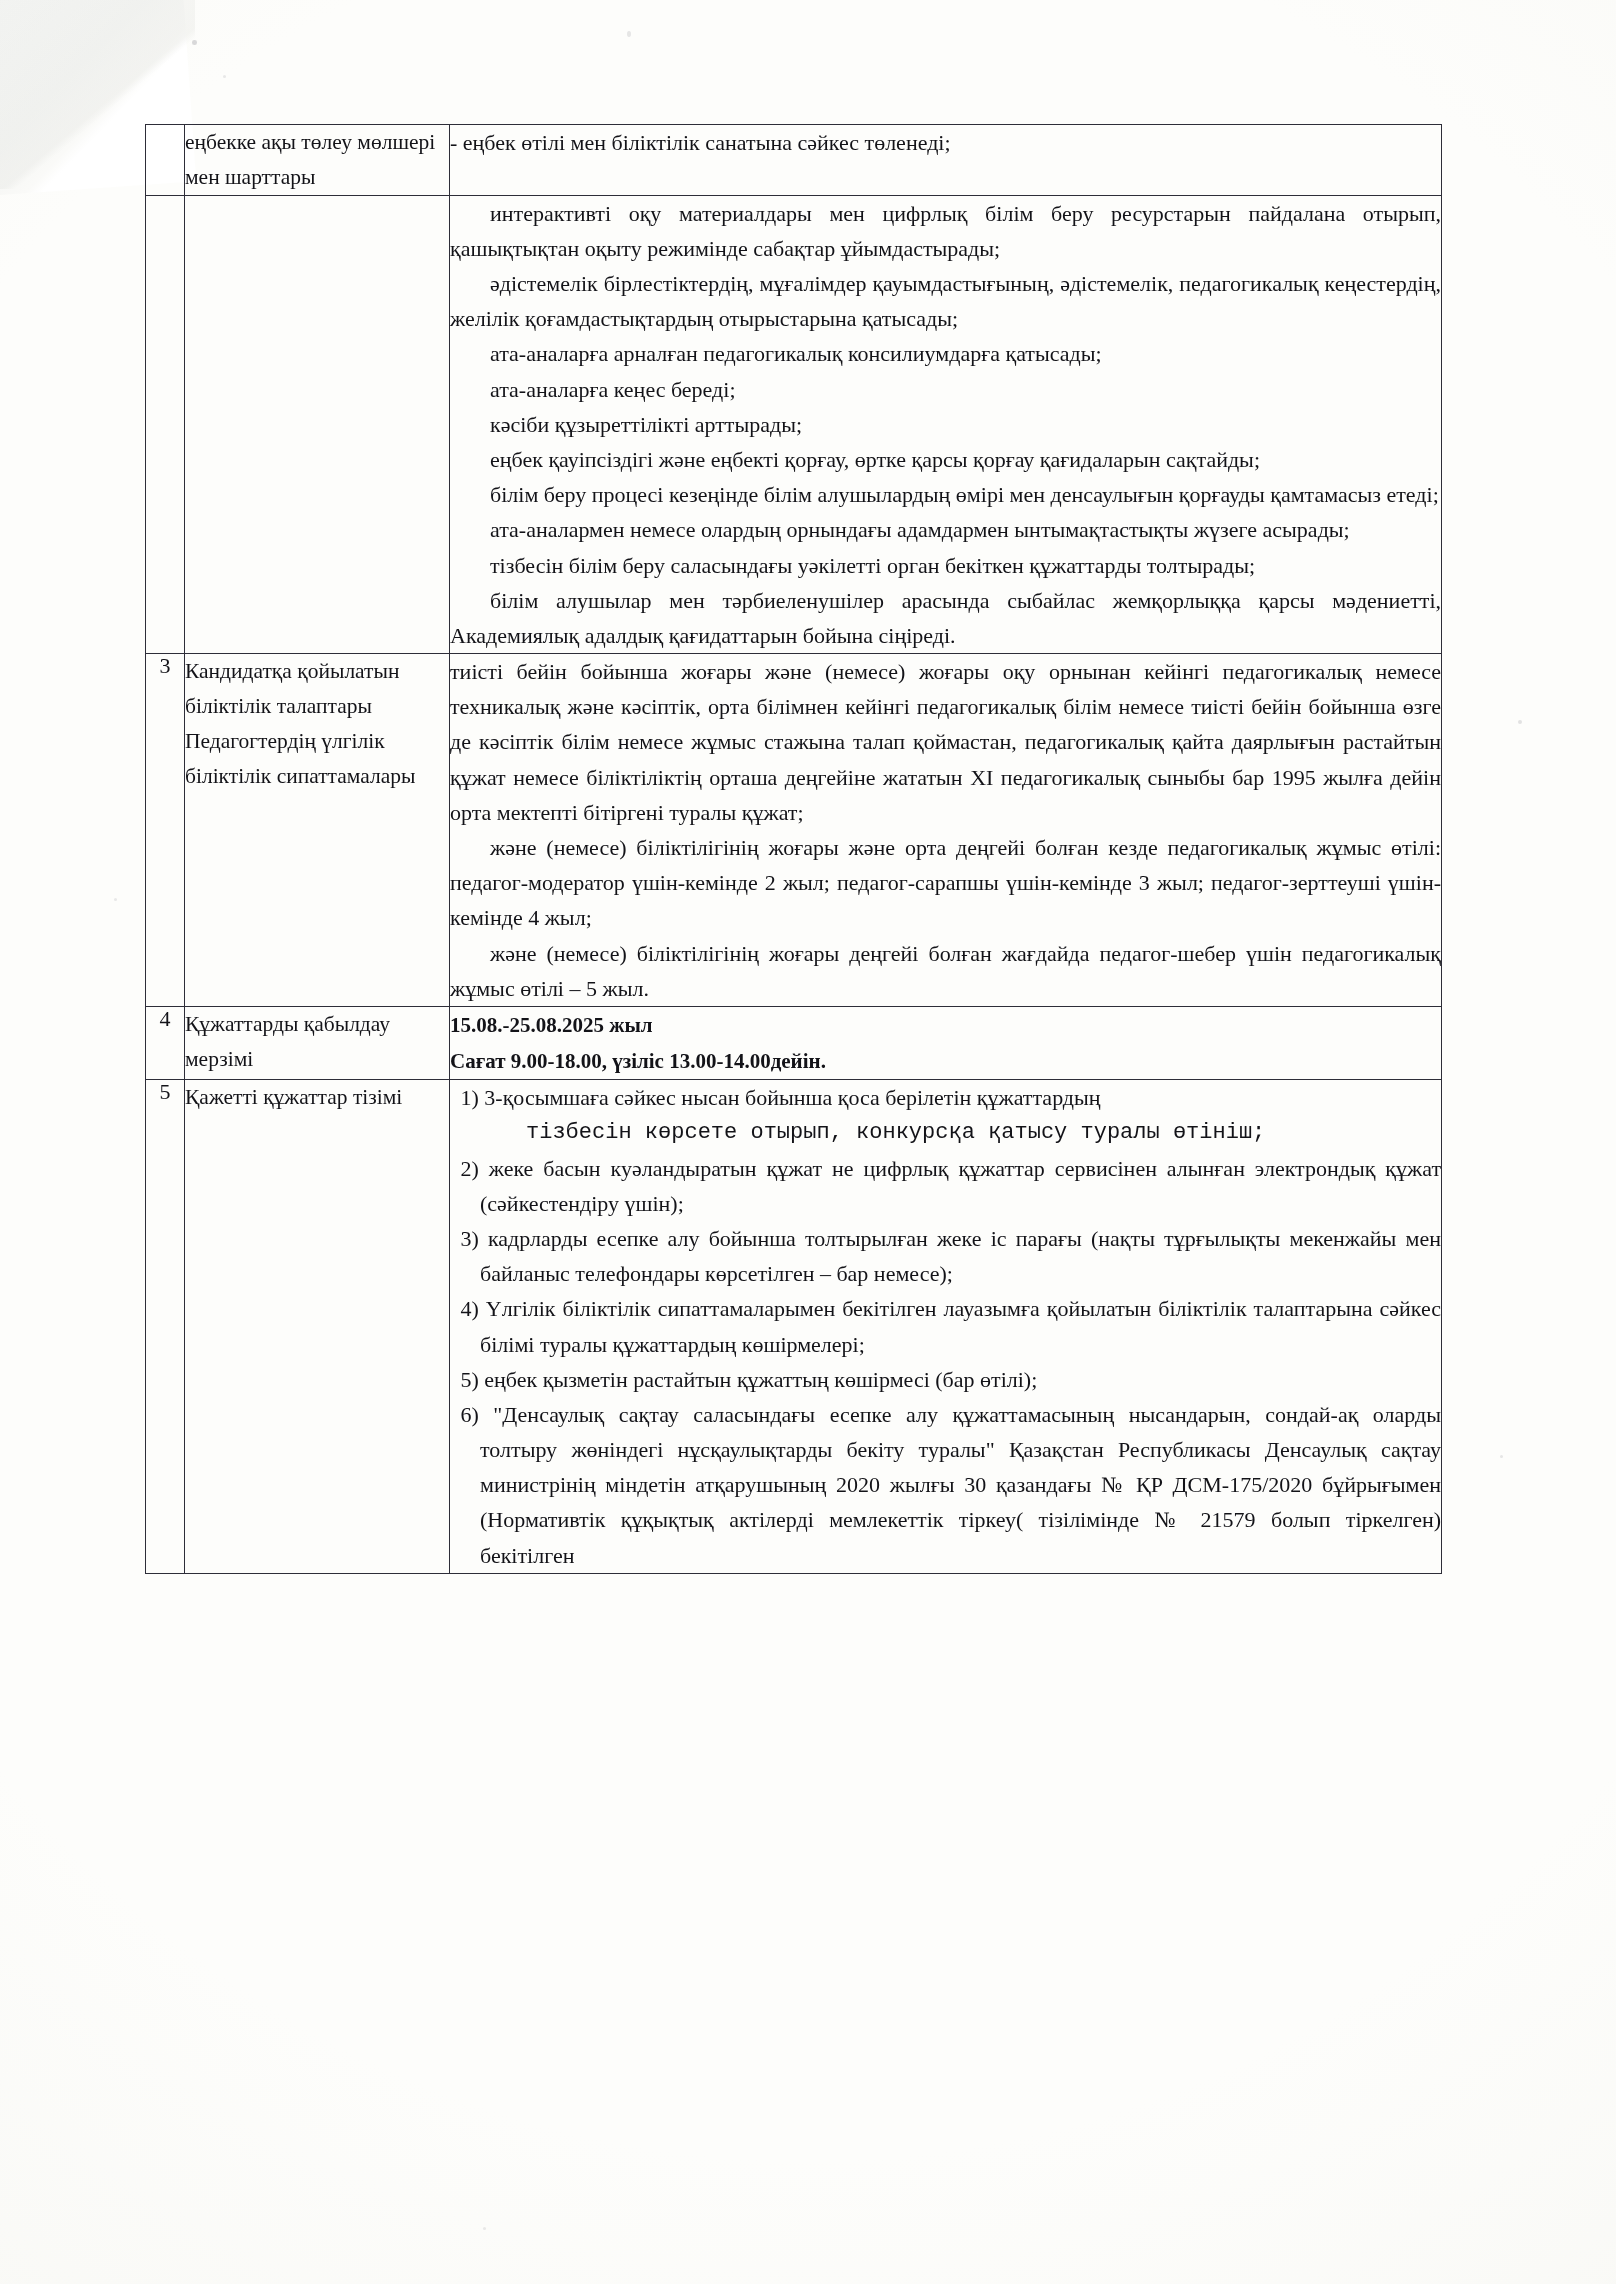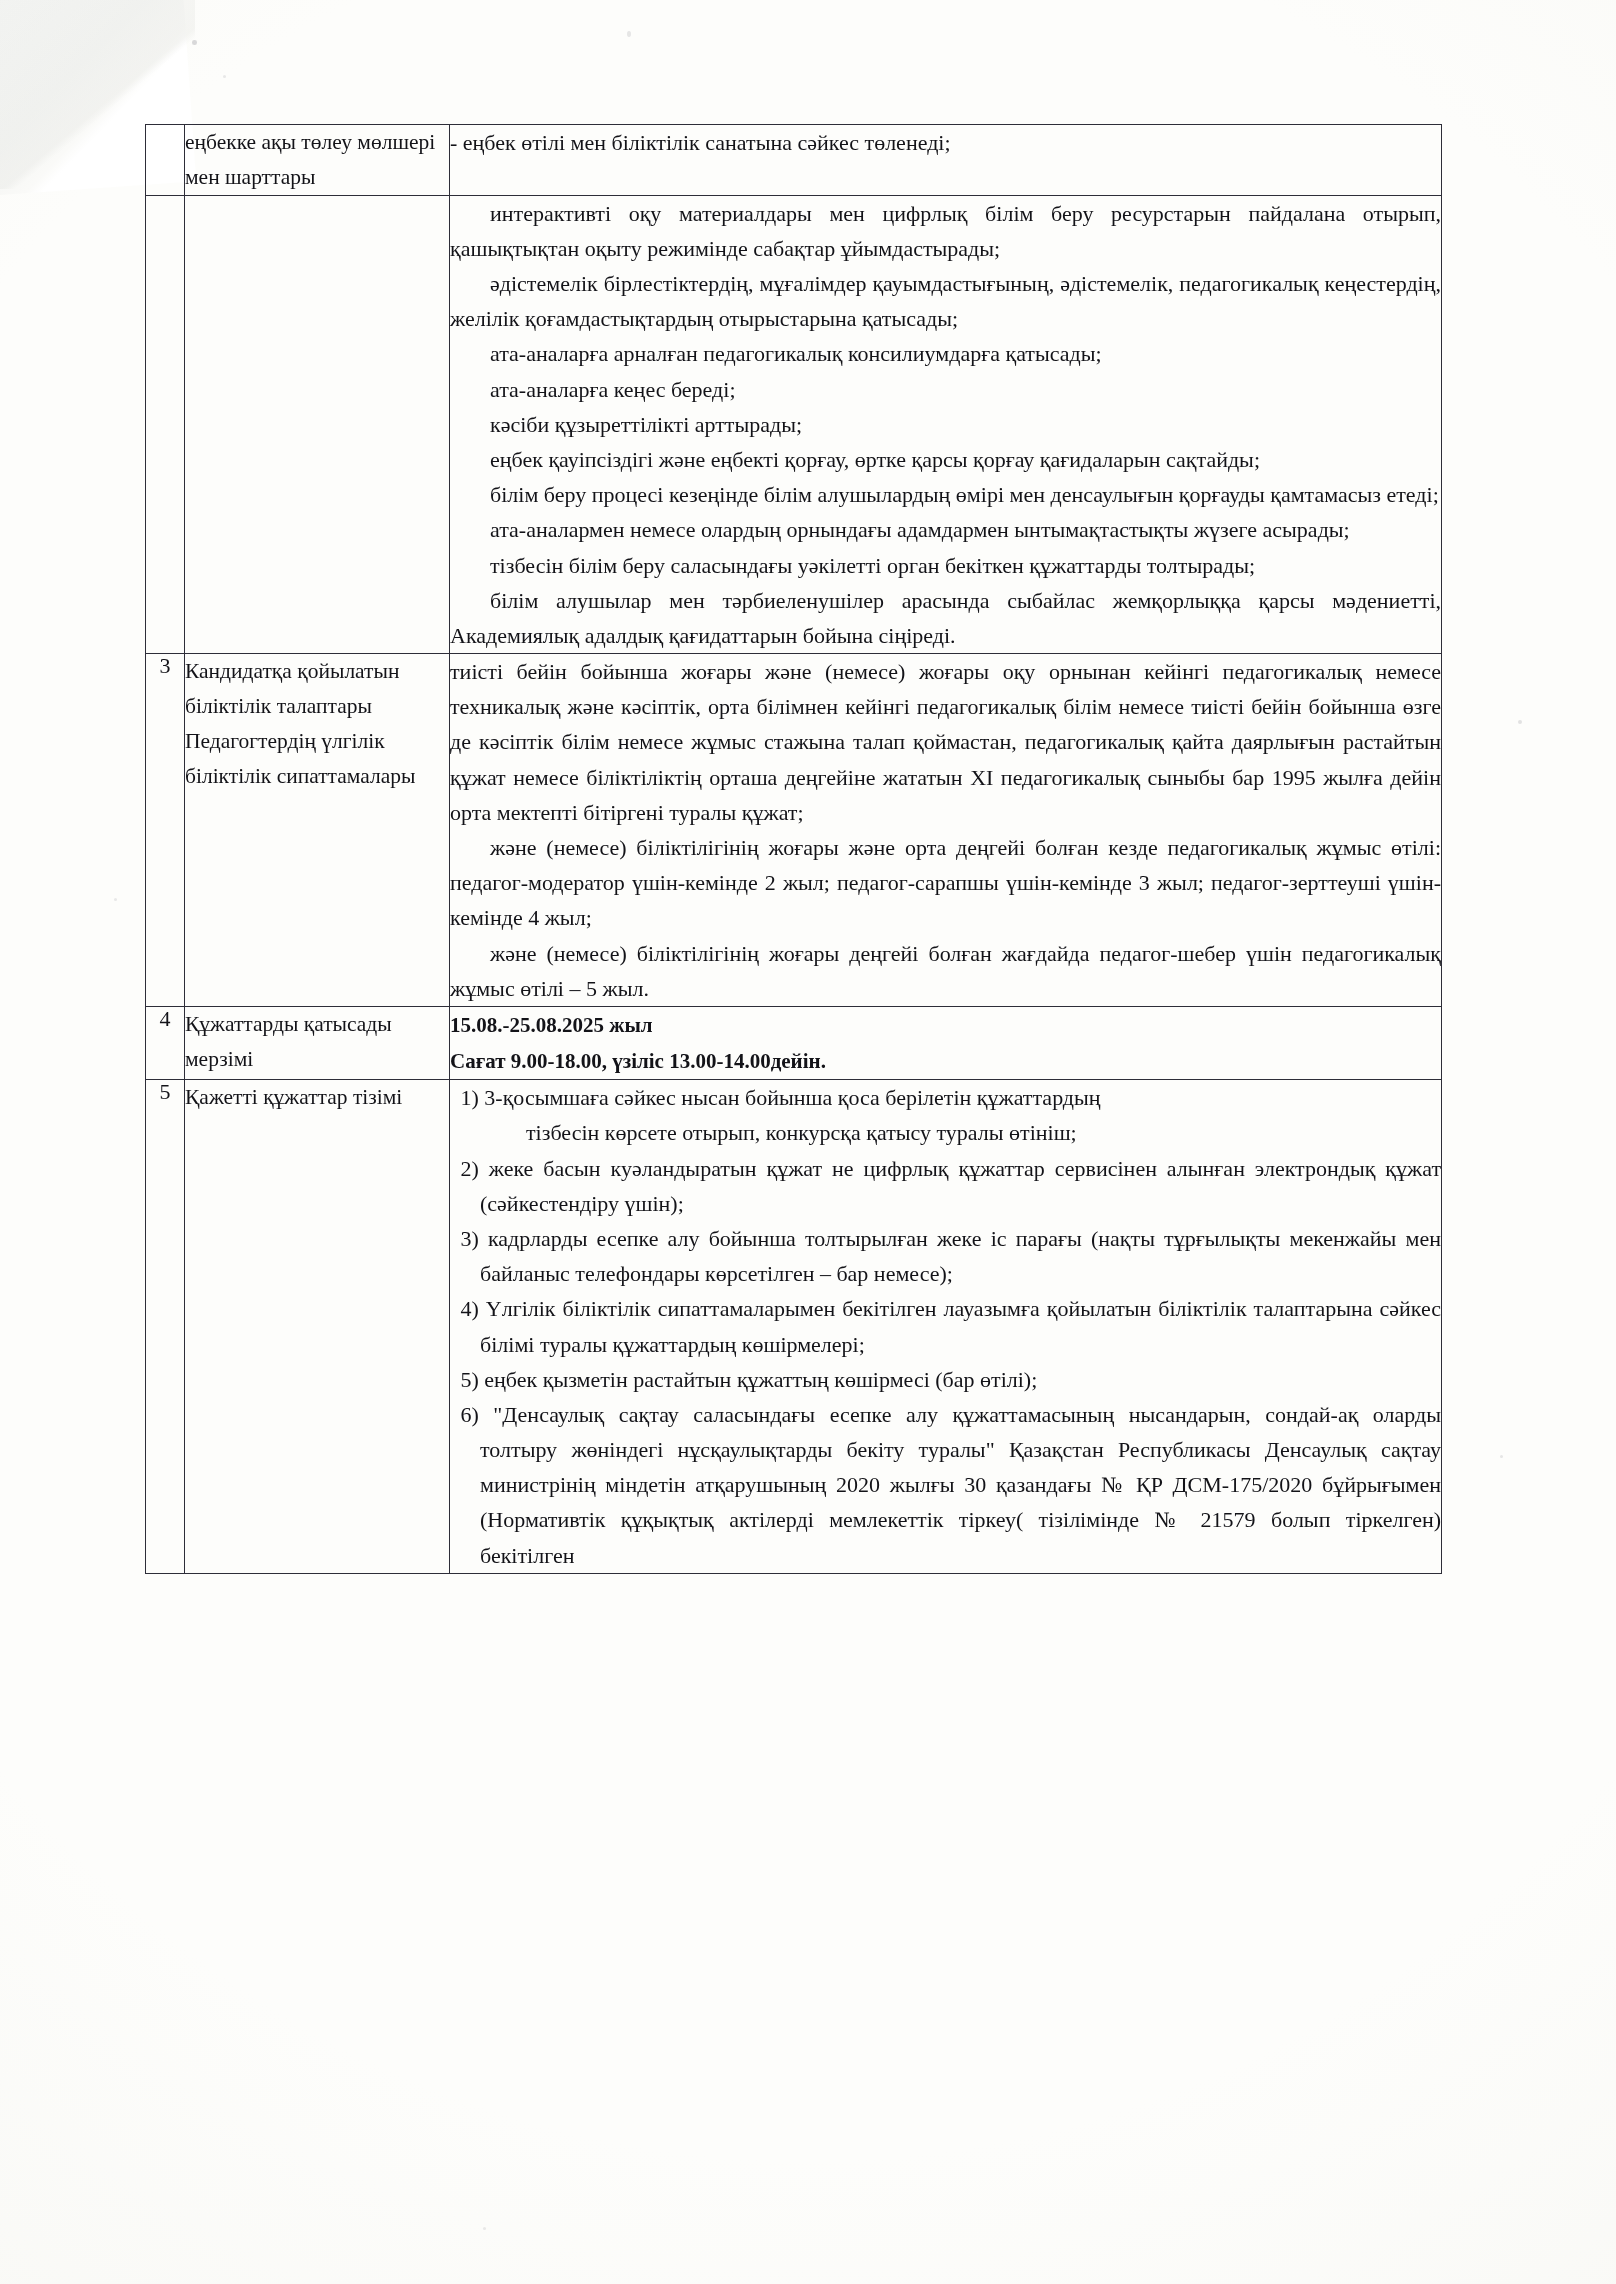--- a/index.html
+++ b/index.html
@@ -115,20 +115,21 @@
   }
   .body-cell .bigbold {
     font-size: 21px;
     font-weight: bold;
     line-height: 1.72;
   }
   .sub-indent {
     display: block;
     padding-left: 46px;
     text-indent: 0;
+    font-family: Liberation Mono, monospace;
   }
 </style>
 </head>
 <body>
 
 <div id="page">
   <div id="paper-tone"></div>
   <div id="corner-fold"></div>
   <div id="corner-fold-edge"></div>
 
@@ -178,21 +179,21 @@
         <td class="lbl-cell">Кандидатқа қойылатын біліктілік талаптары Педагогтердің үлгілік біліктілік сипаттамалары</td>
         <td class="body-cell">
           <p class="p-flat">тиісті бейін бойынша жоғары және (немесе) жоғары оқу орнынан кейінгі педагогикалық немесе техникалық және кәсіптік, орта білімнен кейінгі педагогикалық білім немесе тиісті бейін бойынша өзге де кәсіптік білім немесе жұмыс стажына талап қоймастан, педагогикалық қайта даярлығын растайтын құжат немесе біліктіліктің орташа деңгейіне жататын XI педагогикалық сыныбы бар 1995 жылға дейін орта мектепті бітіргені туралы құжат;</p>
           <p class="p-ind">және (немесе) біліктілігінің жоғары және орта деңгейі болған кезде педагогикалық жұмыс өтілі: педагог-модератор үшін-кемінде 2 жыл; педагог-сарапшы үшін-кемінде 3 жыл; педагог-зерттеуші үшін-кемінде 4 жыл;</p>
           <p class="p-ind">және (немесе) біліктілігінің жоғары деңгейі болған жағдайда педагог-шебер үшін педагогикалық жұмыс өтілі – 5 жыл.</p>
         </td>
       </tr>
 
       <tr>
         <td class="num-cell">4</td>
-        <td class="lbl-cell">Құжаттарды қатысады мерзімі</td>
+        <td class="lbl-cell">Құжаттарды қабылдау мерзімі</td>
         <td class="body-cell">
           <p class="p-flat nojust bigbold">15.08.-25.08.2025 жыл</p>
           <p class="p-flat nojust bigbold">Сағат 9.00-18.00, үзіліс 13.00-14.00дейін.</p>
         </td>
       </tr>
 
       <tr>
         <td class="num-cell">5</td>
         <td class="lbl-cell">Қажетті құжаттар тізімі</td>
         <td class="body-cell">

